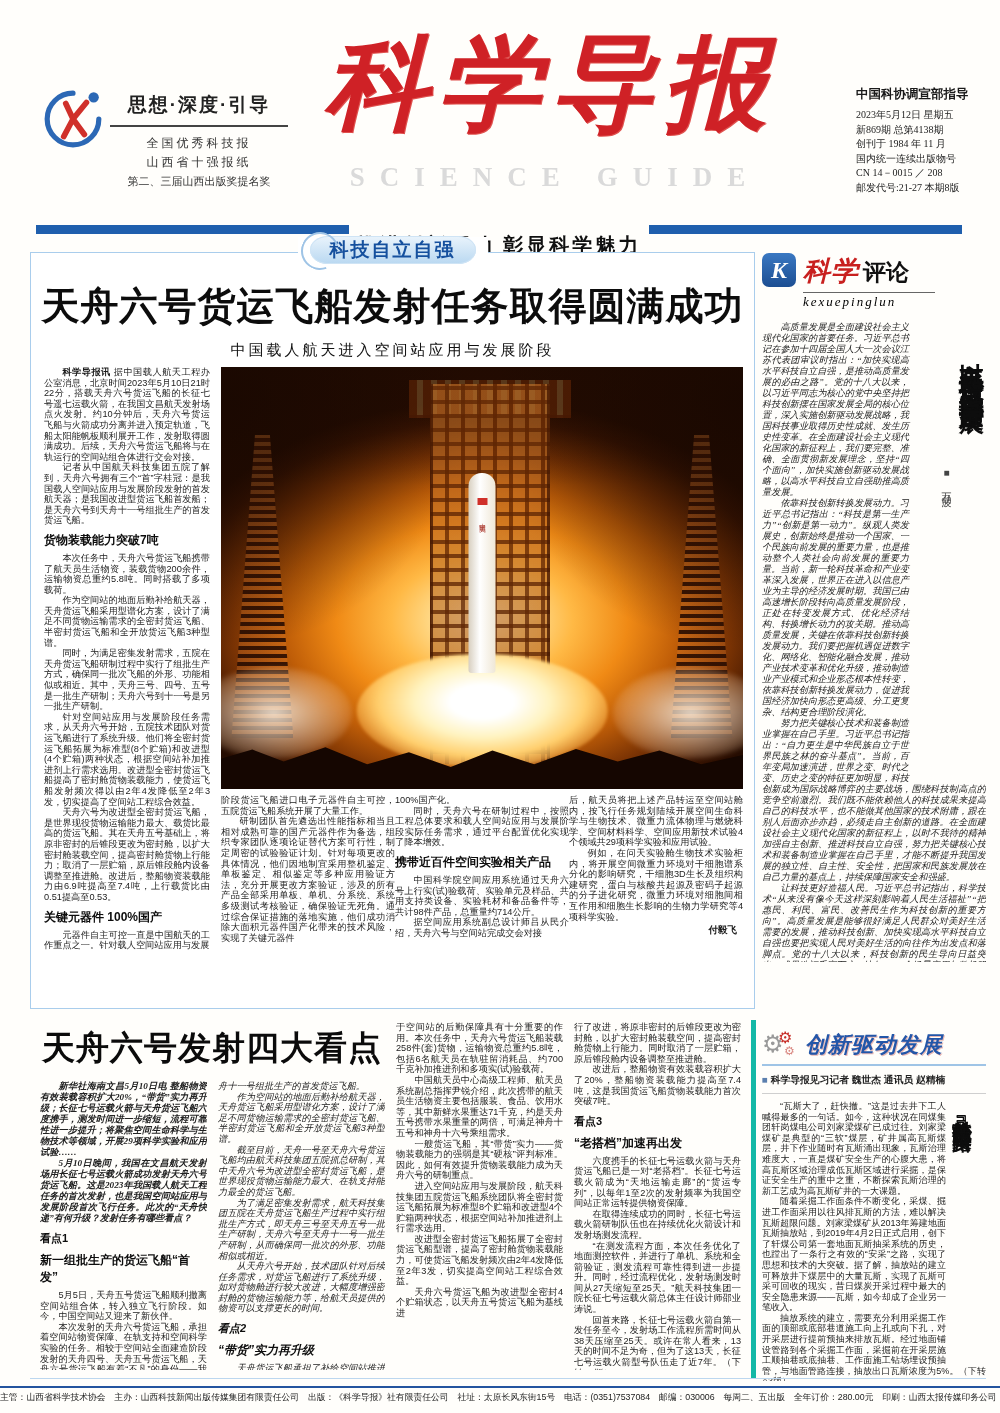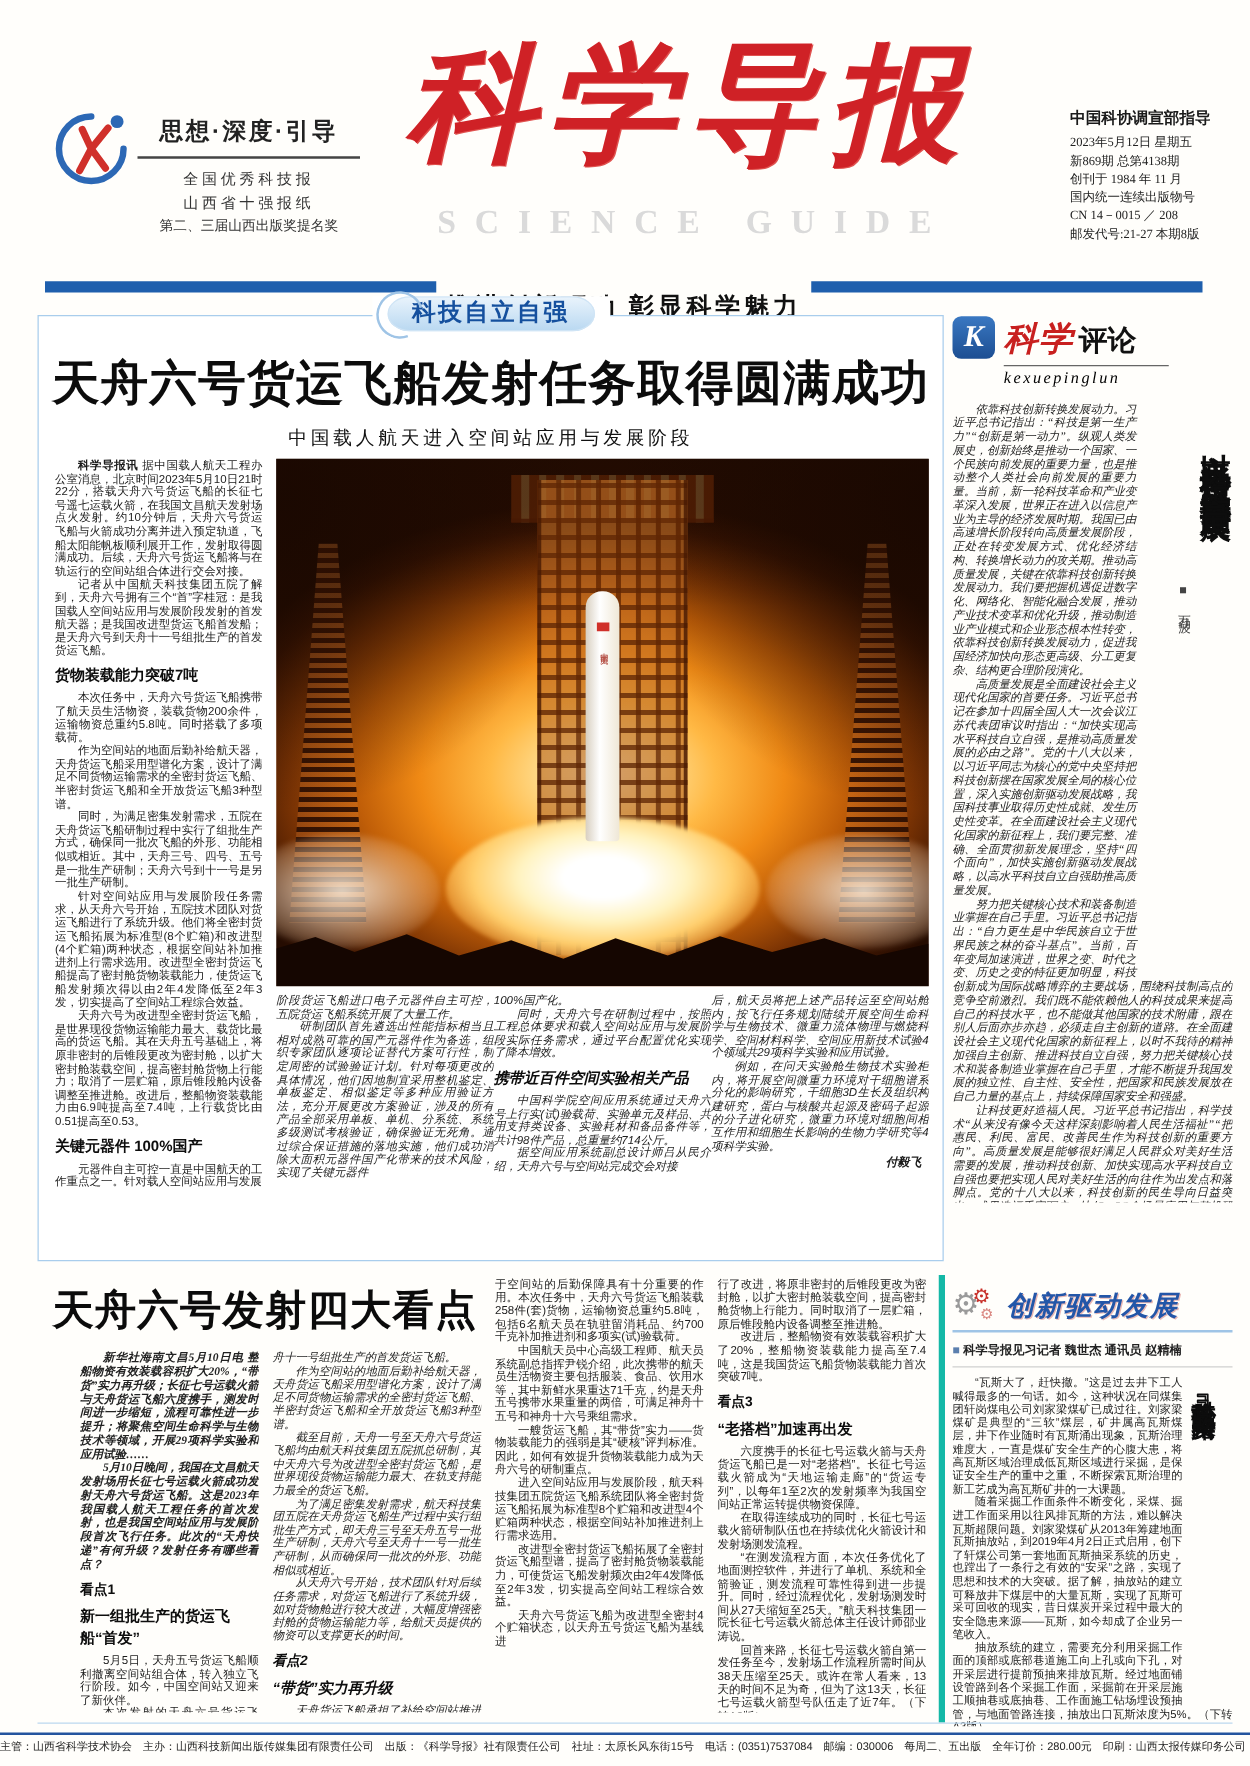--- a/index.html
+++ b/index.html
@@ -40,21 +40,21 @@
     border-radius:18px/14px; padding:3px 20px 4px; font-size:19px; font-weight:900;
     color:#15509e; letter-spacing:2px; white-space:nowrap; box-shadow:0 0 0 1px #cfe4f5 inset;}
   .badge-pill:before { content:""; position:absolute; left:-9px; top:-4px; width:34px; height:34px;
     border:2px solid #9fc4e6; border-radius:50%; border-right-color:transparent; transform:rotate(25deg);}
   .main-headline { margin-top:28px; text-align:center; font-size:38px; font-weight:900;
     letter-spacing:1px; color:#0c0c0c; white-space:nowrap; }
   .main-subheadline { margin-top:9px; text-align:center; font-size:15px; letter-spacing:3px; color:#111; }
   .cols { position:absolute; left:13px; right:11px; top:114px; bottom:8px; display:flex; gap:11px; }
   .col-1 { width:166px; flex:none; overflow:hidden; }
   .right-part { flex:1; display:flex; flex-direction:column; min-width:0; }
-  .cols-3 { flex:1; display:flex; margin-top:6px; overflow:hidden;font-style:italic; }
+  .cols-3 { flex:1; display:flex; margin-top:6px; overflow:hidden; }
   .col-x { flex:1; overflow:hidden; min-width:0; }
 
   
   .it-p, .it-pc { font-size:9.2px; line-height:10.6px; text-align:justify; color:#1c1c1c; }
   .it-p { text-indent:2em; }
   .it-h { font-size:12px; font-weight:900; margin:6px 0 4px; color:#0d0d0d; }
   .it-kh { font-size:11px; font-weight:900; margin:7px 0 0; color:#0d0d0d; }
   .it-k { font-family:"Liberation Serif","DejaVu Serif",serif; font-style:italic; font-weight:600;
     font-size:9.2px; line-height:11px; text-indent:2em; text-align:justify; color:#222; }
   .it-sign { text-align:right; font-weight:900; font-size:9.5px; padding-right:6px; margin-top:2px;}
@@ -119,21 +119,21 @@
     font-size:9.2px; line-height:11px; text-indent:2em; text-align:justify; color:#222; }
 
   
   .feature { position:absolute; left:30px; top:1020px; width:726px; height:358px;
     border-right:5px solid #14b8a6; }
   .feature-grid { display:grid; grid-template-columns:repeat(4,1fr); grid-template-rows:auto 1fr;
     gap:0 11px; padding:2px 10px 8px 10px; height:100%; }
   .feature-headline { grid-column:1/3; grid-row:1; font-size:33px; font-weight:900;
     letter-spacing:1px; color:#0b0b0b; padding:4px 0 10px 2px; white-space:nowrap; }
   .f-col { overflow:hidden; min-width:0; }
-  .f-c1 { grid-column:1; grid-row:2;margin-left:24px; } .f-c2 { grid-column:2; grid-row:2;font-style:italic; }
+  .f-c1 { grid-column:1; grid-row:2; } .f-c2 { grid-column:2; grid-row:2;font-style:italic; }
   .f-c3 { grid-column:3; grid-row:1/3; } .f-c4 { grid-column:4; grid-row:1/3; }
 
   
   .innov { position:absolute; left:762px; top:1030px; width:224px; height:348px; }
   .i-banner { display:flex; align-items:center; gap:5px; border-bottom:2px solid #9fc4e6; padding-bottom:4px;}
   .gear-icon { position:relative; width:38px; height:30px; flex:none; }
   .gear-icon span { position:absolute; line-height:1; }
   .g1 { font-size:24px; color:#9a9a9a; left:0; top:2px; }
   .g2 { font-size:16px; color:#c8302a; left:16px; top:0; }
   .g3 { font-size:12px; color:#d98781; left:22px; top:15px; }
@@ -256,22 +256,22 @@
         </div>
         <div class="c-pinyin">kexuepinglun</div>
       </div>
     </div>
     <div class="c-body">
       <div class="cv-wrap">
         <div class="cv-author">■ 万劲波</div>
         <div class="cv-title">以高水平科技自立自强助推高质量发展</div>
       </div>
       <div>
+          <div class="c-p">高质量发展是全面建设社会主义现代化国家的首要任务。习近平总书记在参加十四届全国人大一次会议江苏代表团审议时指出：“加快实现高水平科技自立自强，是推动高质量发展的必由之路”。党的十八大以来，以习近平同志为核心的党中央坚持把科技创新摆在国家发展全局的核心位置，深入实施创新驱动发展战略，我国科技事业取得历史性成就、发生历史性变革。在全面建设社会主义现代化国家的新征程上，我们要完整、准确、全面贯彻新发展理念，坚持“四个面向”，加快实施创新驱动发展战略，以高水平科技自立自强助推高质量发展。</div>
           <div class="c-p">依靠科技创新转换发展动力。习近平总书记指出：“科技是第一生产力”“创新是第一动力”。纵观人类发展史，创新始终是推动一个国家、一个民族向前发展的重要力量，也是推动整个人类社会向前发展的重要力量。当前，新一轮科技革命和产业变革深入发展，世界正在进入以信息产业为主导的经济发展时期。我国已由高速增长阶段转向高质量发展阶段，正处在转变发展方式、优化经济结构、转换增长动力的攻关期。推动高质量发展，关键在依靠科技创新转换发展动力。我们要把握机遇促进数字化、网络化、智能化融合发展，推动产业技术变革和优化升级，推动制造业产业模式和企业形态根本性转变，依靠科技创新转换发展动力，促进我国经济加快向形态更高级、分工更复杂、结构更合理阶段演化。</div>
-          <div class="c-p">高质量发展是全面建设社会主义现代化国家的首要任务。习近平总书记在参加十四届全国人大一次会议江苏代表团审议时指出：“加快实现高水平科技自立自强，是推动高质量发展的必由之路”。党的十八大以来，以习近平同志为核心的党中央坚持把科技创新摆在国家发展全局的核心位置，深入实施创新驱动发展战略，我国科技事业取得历史性成就、发生历史性变革。在全面建设社会主义现代化国家的新征程上，我们要完整、准确、全面贯彻新发展理念，坚持“四个面向”，加快实施创新驱动发展战略，以高水平科技自立自强助推高质量发展。</div>
           <div class="c-p">努力把关键核心技术和装备制造业掌握在自己手里。习近平总书记指出：“自力更生是中华民族自立于世界民族之林的奋斗基点”。当前，百年变局加速演进，世界之变、时代之变、历史之变的特征更加明显，科技创新成为国际战略博弈的主要战场，围绕科技制高点的竞争空前激烈。我们既不能依赖他人的科技成果来提高自己的科技水平，也不能做其他国家的技术附庸，跟在别人后面亦步亦趋，必须走自主创新的道路。在全面建设社会主义现代化国家的新征程上，以时不我待的精神加强自主创新、推进科技自立自强，努力把关键核心技术和装备制造业掌握在自己手里，才能不断提升我国发展的独立性、自主性、安全性，把国家和民族发展放在自己力量的基点上，持续保障国家安全和强盛。</div>
           <div class="c-p">让科技更好造福人民。习近平总书记指出，科学技术“从来没有像今天这样深刻影响着人民生活福祉”“把惠民、利民、富民、改善民生作为科技创新的重要方向”。高质量发展是能够很好满足人民群众对美好生活需要的发展，推动科技创新、加快实现高水平科技自立自强也要把实现人民对美好生活的向往作为出发点和落脚点。党的十八大以来，科技创新的民生导向日益突出，成果造福千家万户。比如，5G全场景应用与整机研发取得突破，新能源汽车、新型显示创新链和产业链融合发展，为日常生活和出行带来更多便利；重离子加速器、磁共振、彩超、CT等一批国产高端医疗装备和器械投入使用，降低了医疗成本；水稻、玉米、小麦等三大主粮高效育种技术体系逐渐完善，在巩固拓展脱贫攻坚成果、助推乡村振兴方面发挥重要作用。坚持科技发展始终维护最广大人民的根本利益，使科技成果更多更公平惠及全体人民，将在加快实现高水平科技自立自强的同时，让人民群众获得感、幸福感、安全感更加充实、更有保障、更可持续。</div>
         </div>
     </div>
   </div>
 
   <div class="feature">
     <div class="feature-grid">
       <div class="feature-headline">天舟六号发射四大看点</div>
       <div class="f-col f-c1">

